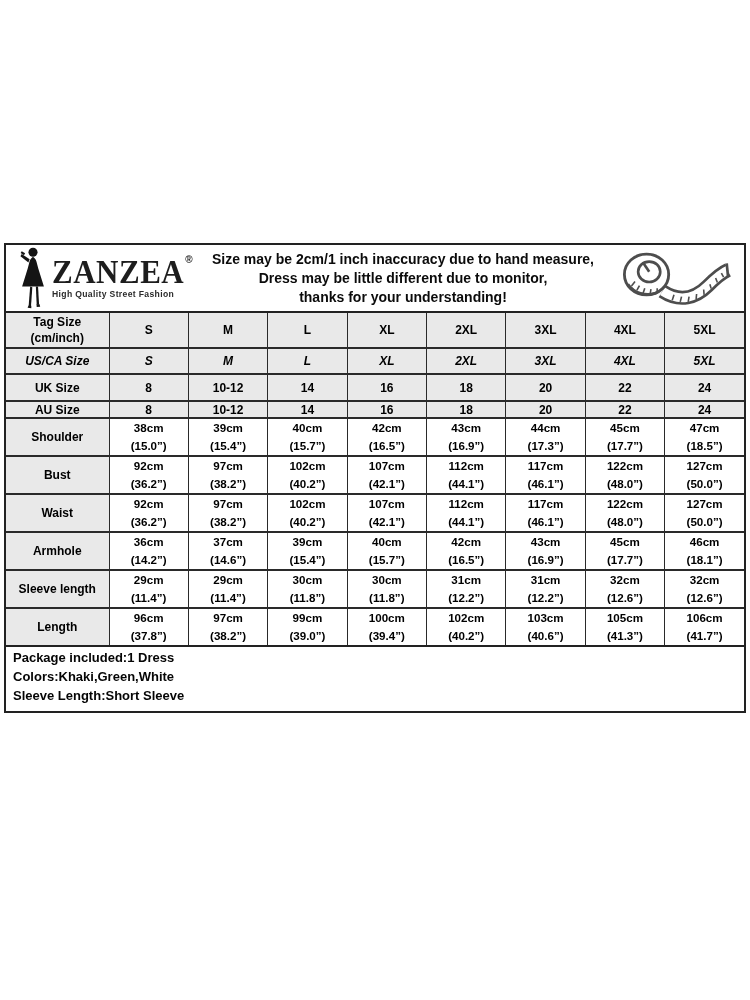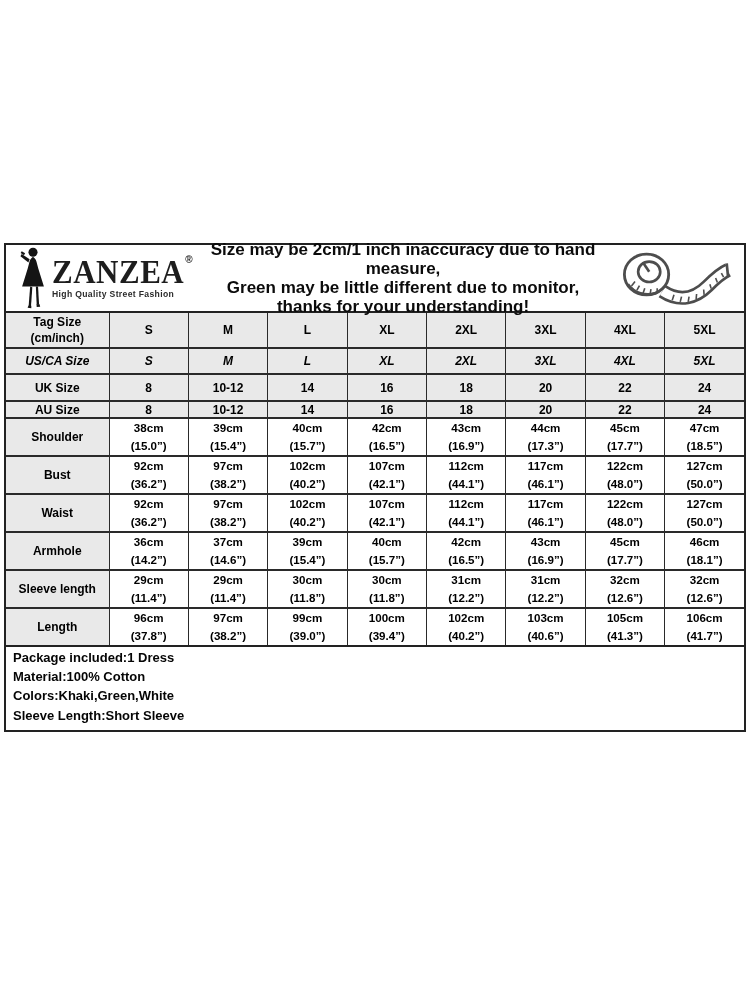--- a/index.html
+++ b/index.html
@@ -22,21 +22,21 @@
   .logo-text{margin-left:2px;line-height:1;}
   .brand-row{display:flex;align-items:flex-start;}
   .brand{
     font-family:"Liberation Serif","DejaVu Serif",serif;
     font-weight:bold;font-size:31px;letter-spacing:.5px;color:#1d1d1d;
     transform:scaleY(1.08);transform-origin:left bottom;
   }
   .reg{font-size:10px;font-weight:bold;margin-left:1px;margin-top:-2px;color:#1d1d1d;}
   .tagline{font-size:8.6px;font-weight:bold;color:#2b2b2b;letter-spacing:.35px;margin-top:2px;white-space:nowrap;}
   .disclaimer{
-    flex:1;text-align:center;font-weight:bold;font-size:17px;line-height:19px;color:#0b0b0b;
+    flex:1;text-align:center;font-weight:bold;font-size:14px;line-height:19px;color:#0b0b0b;
     padding-right:2px;
   }
   .tape-wrap{flex:0 0 auto;width:128px;display:flex;justify-content:center;align-items:center;padding-right:6px;}
   
   table{border-collapse:collapse;width:100%;table-layout:fixed;border-radius:17px;}
   th,td{
     border:1px solid #2a2a2a;border-top-width:2px;border-bottom-width:2px;
     text-align:center;vertical-align:middle;padding:0;
     font-size:12px;font-weight:bold;color:#000;
   }
@@ -81,21 +81,21 @@
         <div class="brand-row">
           <span class="brand">ZANZEA</span>
           <span class="reg">®</span>
         </div>
         <div class="tagline">High Quality Street Fashion</div>
       </div>
     </div>
 
     <div class="disclaimer">
       <div>Size may be 2cm/1 inch inaccuracy due to hand measure,</div>
-      <div>Green may be little different due to monitor,</div>
+      <div>Dress may be little different due to monitor,</div>
       <div>thanks for your understanding!</div>
     </div>
 
     <div class="tape-wrap">
       <svg width="118" height="62" viewBox="0 0 130 70" aria-hidden="true">
         <g fill="none" stroke="#4d4d4d" stroke-width="3">
 
           <path d="M52,50 C72,63 90,57 103,44 C111,36 119,29 126,26" stroke="#4d4d4d" stroke-width="16"></path>
           <path d="M52,50 C72,63 90,57 103,44 C111,36 119,29 126,26" stroke="#ffffff" stroke-width="10"></path>
 
@@ -470,18 +470,17 @@
           <td>
             <div>106cm</div>
             <div>(41.7”)</div>
           </td>
         </tr>
       </tbody>
   </table>
 
   <div class="notes">
     <div>Package included:1 Dress</div>
-    <div>Material:100% Cotton</div>
     <div>Colors:Khaki,Green,White</div>
     <div>Sleeve Length:Short Sleeve</div>
   </div>
 
 </div>
 
 </body></html>

